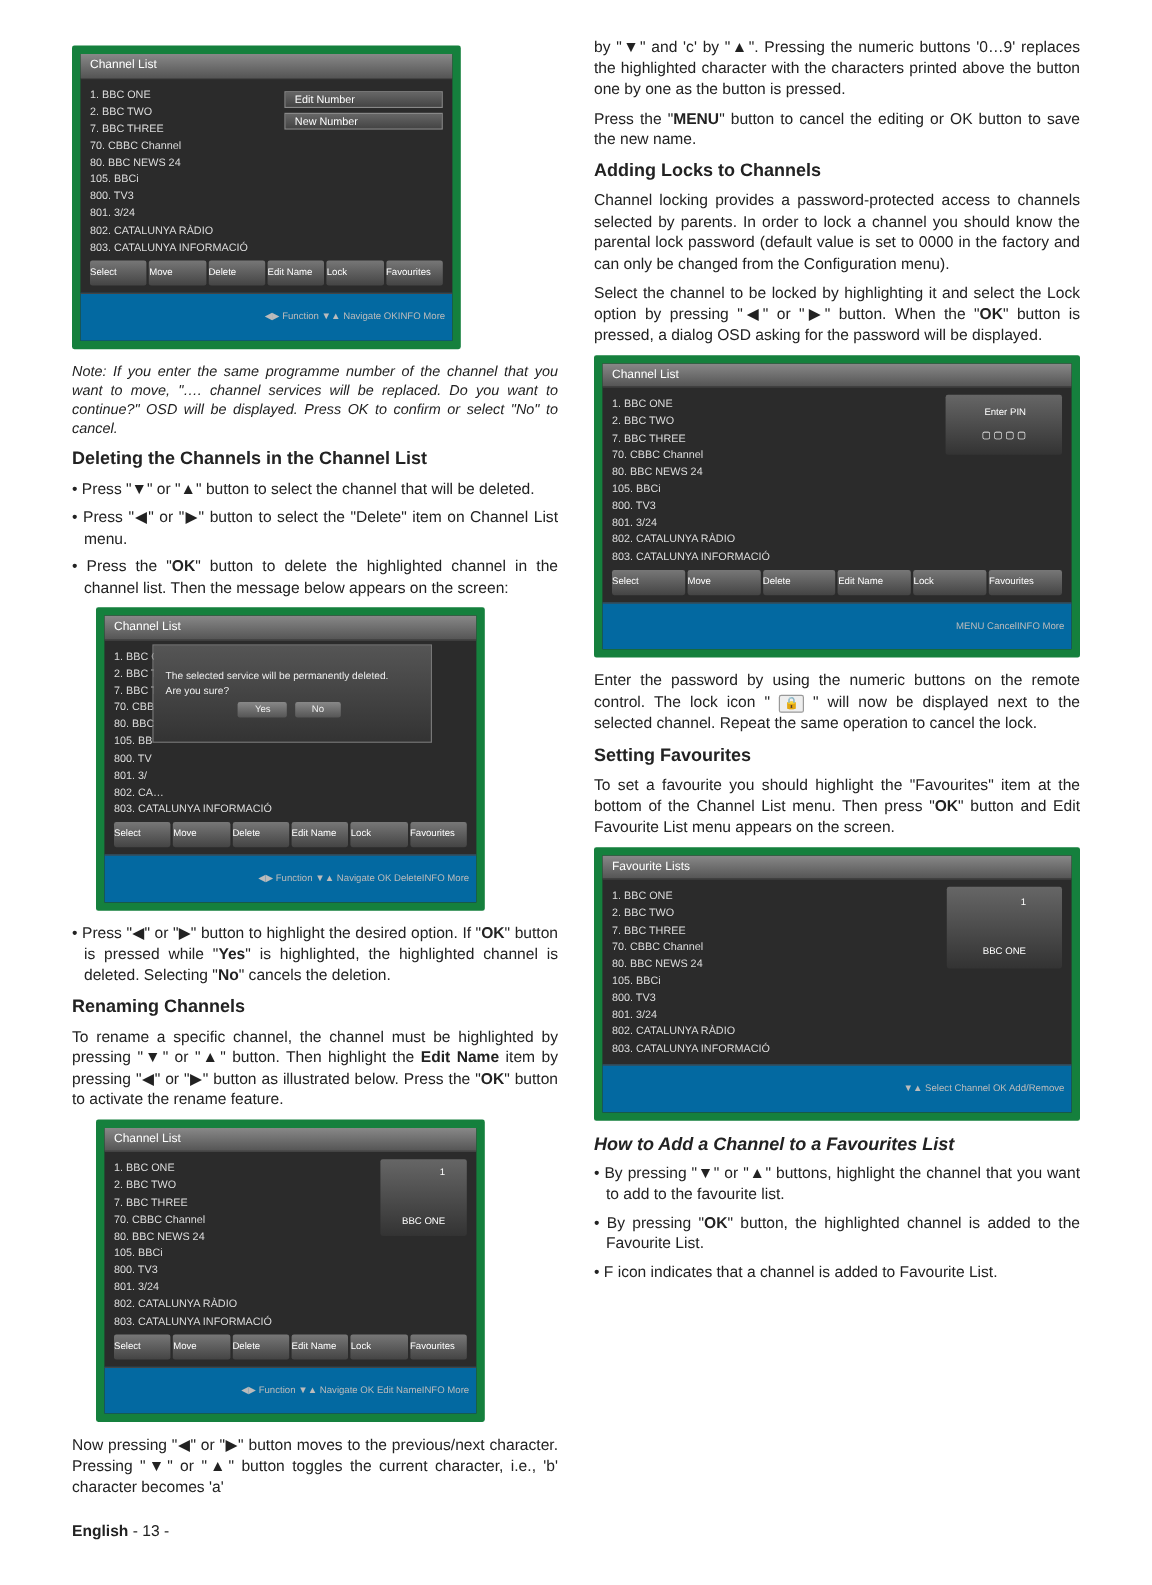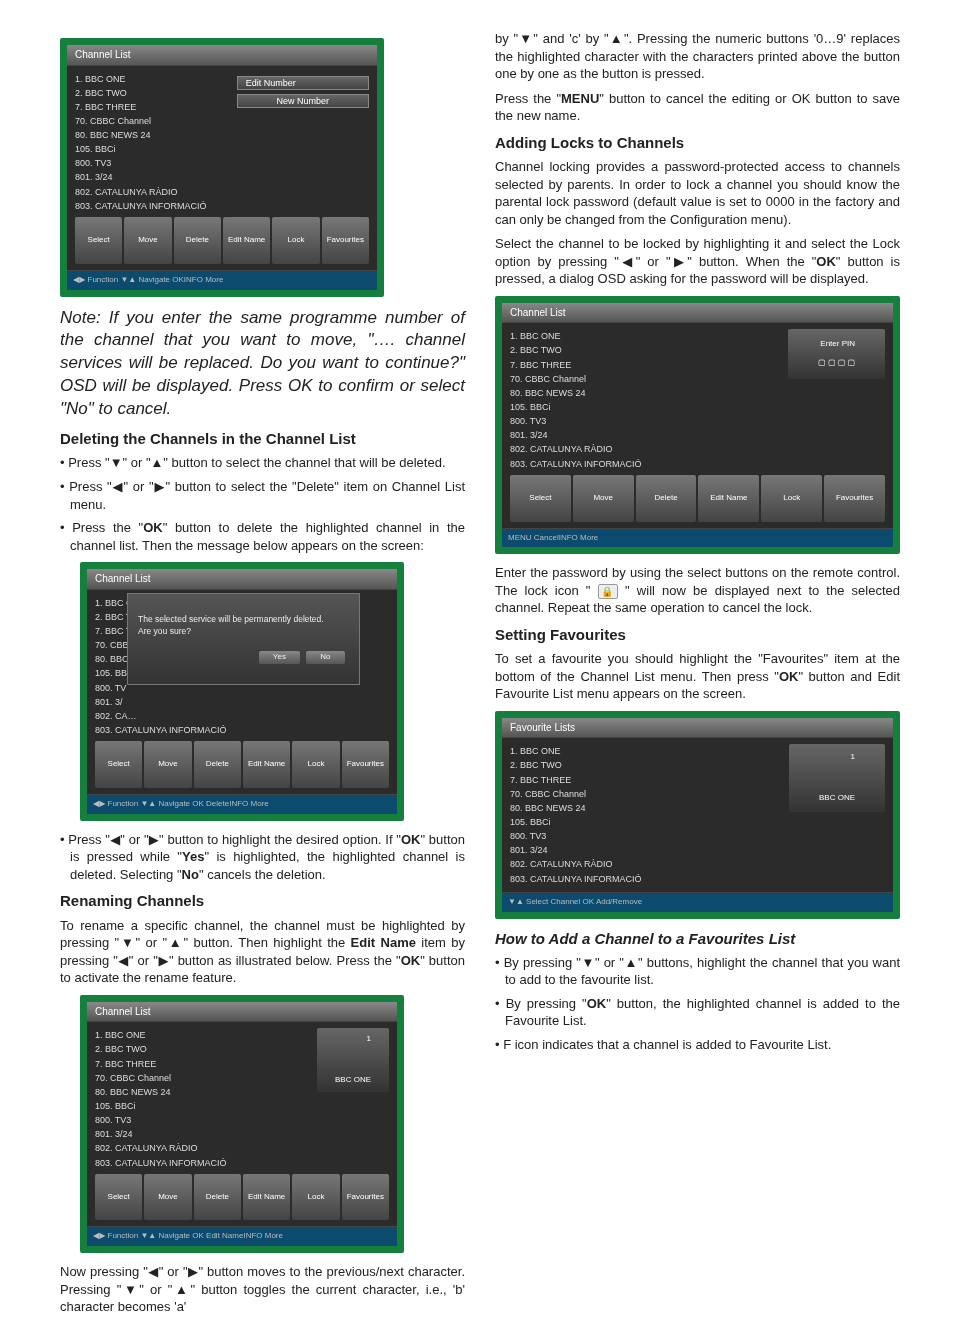--- a/index.html
+++ b/index.html
@@ -5,25 +5,25 @@
 *{box-sizing:border-box;margin:0;padding:0}
 body{font-family:Arial,Helvetica,sans-serif;font-size:13px;color:#222;background:#fff;width:960px;margin:0 auto;padding:30px 60px 20px 60px;line-height:1.35}
 .cols{display:flex;gap:30px}
 .col{flex:1}
 .screenshot{background:#2b2b2b;color:#ddd;font-size:9px;border-radius:2px;margin:8px 0 10px 0;overflow:hidden;border:7px solid #15803d}
 .screenshot .titlebar{background:linear-gradient(#888,#555);padding:3px 8px;font-size:10px;color:#fff;border-bottom:1px solid #444}
 .screenshot .body{padding:6px 8px}
 .screenshot .chanrow{padding:1px 0;white-space:nowrap}
 .screenshot .popup{background:linear-gradient(#666,#444);border:1px solid #888;padding:0 8px;font-size:9px;color:#fff;margin:4px 0}
 .screenshot .actions{display:flex;gap:2px;margin-top:4px}
-.screenshot .actions span{flex:1;background:linear-gradient(#777,#444);text-align:center;padding:18px 0;font-size:8px;border-radius:2px;color:#fff}
-.screenshot .footer{background:#0c4a6e;padding:4px 6px;font-size:8px;display:flex;justify-content:flex-start;color:#bbb;border-top:1px solid #444}
+.screenshot .actions span{flex:1;background:linear-gradient(#777,#444);padding:5px 0;font-size:8px;border-radius:2px;color:#fff}
+.screenshot .footer{background:#0369a1;padding:14px 6px;font-size:8px;display:flex;justify-content:flex-end;color:#bbb;border-top:1px solid #444}
 .screenshot .sidebox{float:right;background:linear-gradient(#666,#333);padding:6px 18px;border-radius:2px;margin-left:10px;font-size:8px;color:#fff;text-align:right}
 .screenshot .ynbtn{background:linear-gradient(#888,#555);padding:1px 14px;border-radius:2px;display:inline-block;margin:2px 4px 0 0;font-size:8px}
-.note{font-style:italic;font-size:17px;margin-bottom:8px;text-align:justify}
+.note{font-style:italic;font-size:12px;margin-bottom:8px;text-align:justify}
 .h2{font-weight:bold;font-size:15px;margin:8px 0 5px 0}
 .h3{font-weight:bold;font-style:italic;font-size:15px;margin:8px 0 5px 0}
 p.body{margin-bottom:7px;text-align:justify;font-size:13px}
 ul{list-style:none;margin-bottom:6px}
 ul li{text-align:justify;font-size:13px;margin-bottom:6px;padding-left:10px;text-indent:-10px}
 ul li::before{content:"• ";}
 .lockicon{display:inline-block;border:1px solid #999;padding:0 3px;font-size:10px;background:#eee;border-radius:2px}
 .pagefoot{text-align:left;font-size:13px;margin-top:12px}
 .meta{display:flex;justify-content:space-between;font-size:11px;color:#444;margin-top:60px;padding-top:4px}
 b{font-weight:bold}
@@ -34,21 +34,21 @@
 <body>
 
 <div class="cols">
 <div class="col">
 
 <div class="screenshot" style="width:80%">
  <div class="titlebar">Channel List</div>
  <div class="body">
   <div style="float:right;width:45%">
    <div class="popup">Edit Number</div>
-   <div class="popup" style="text-align:center">New Number</div>
+   <div class="popup" style="text-align:left">New Number</div>
   </div>
   <div class="chanrow">1. BBC ONE</div>
   <div class="chanrow">2. BBC TWO</div>
   <div class="chanrow">7. BBC THREE</div>
   <div class="chanrow">70. CBBC Channel</div>
   <div class="chanrow">80. BBC NEWS 24</div>
   <div class="chanrow">105. BBCi</div>
   <div class="chanrow">800. TV3</div>
   <div class="chanrow">801. 3/24</div>
   <div class="chanrow">802. CATALUNYA RÀDIO</div>
@@ -86,21 +86,21 @@
   <div class="chanrow">70. CBB</div>
   <div class="chanrow">80. BBC</div>
   <div class="chanrow">105. BB</div>
   <div class="chanrow">800. TV</div>
   <div class="chanrow">801. 3/</div>
   <div class="chanrow">802. CA…</div>
   <div class="chanrow">803. CATALUNYA INFORMACIÓ</div>
   <div class="overlap">
     <div style="white-space:pre-line">The selected service will be permanently deleted.
 Are you sure?</div>
-    <div style="text-align:right;margin-top:12px">
+    <div style="text-align:center;margin-top:2px">
       <span class="ynbtn">Yes</span>
       <span class="ynbtn">No</span>
     </div>
   </div>
   <div class="actions">
    <span>Select</span>
             <span>Move</span>
             <span>Delete</span>
             <span>Edit Name</span>
             <span>Lock</span>
@@ -184,21 +184,21 @@
             <span>Lock</span>
             <span>Favourites</span>
   </div>
  </div>
  <div class="footer">
           <span>MENU Cancel</span>
           <span>INFO More</span>
         </div>
 </div>
 
-<p class="body"><span>Enter the password by using the select buttons on the remote control. The lock icon " </span><span class="lockicon">🔒</span><span> " will now be displayed next to the selected channel. Repeat the same operation to cancel the lock.</span></p>
+<p class="body"><span>Enter the password by using the numeric buttons on the remote control. The lock icon " </span><span class="lockicon">🔒</span><span> " will now be displayed next to the selected channel. Repeat the same operation to cancel the lock.</span></p>
 
 <div class="h2">Setting Favourites</div>
 <p class="body"><span>To set a favourite you should highlight the "Favourites" item at the bottom of the Channel List menu. Then press "</span><b>OK</b><span>" button and Edit Favourite List menu appears on the screen.</span></p>
 
 <div class="screenshot">
  <div class="titlebar">Favourite Lists</div>
  <div class="body">
   <div class="sidebox" style="padding:8px 30px"><span>1</span><div style="height:30px"></div><span>BBC ONE</span></div>
   <div class="chanrow">1. BBC ONE</div>
   <div class="chanrow">2. BBC TWO</div>

